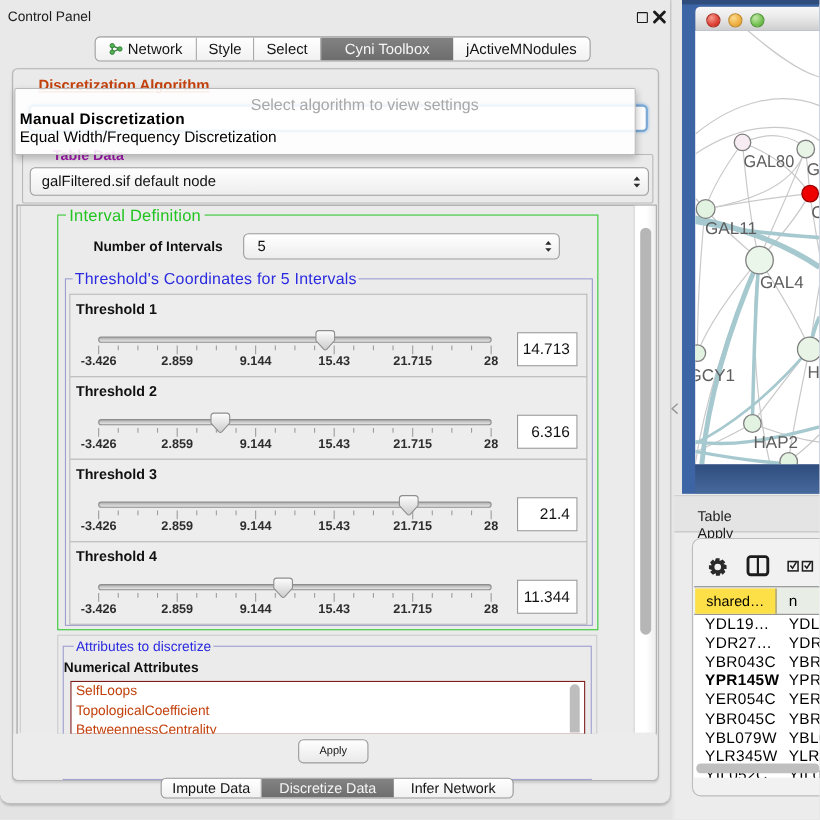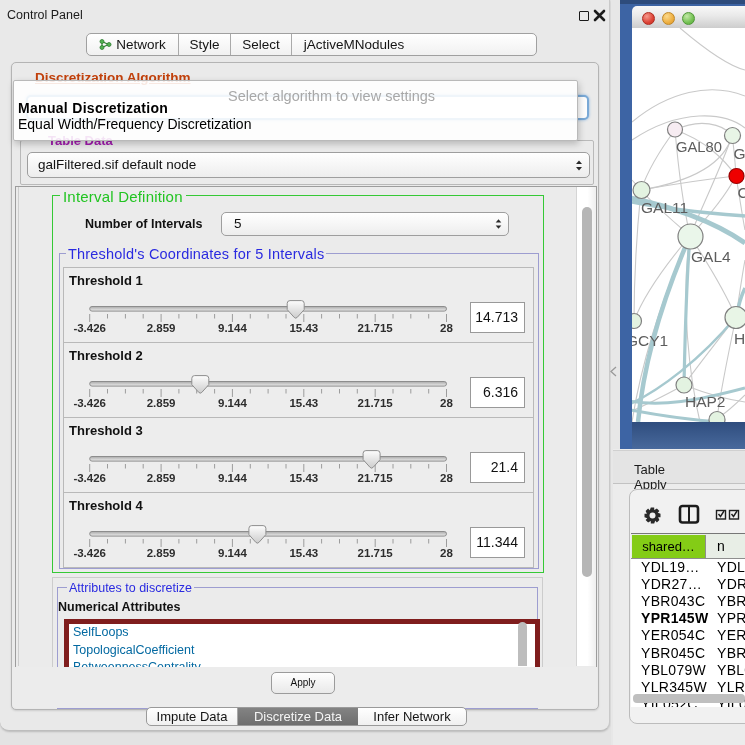--- a/index.html
+++ b/index.html
@@ -38,22 +38,22 @@
 #bgroup{left:59px;top:253px;width:478px;height:314px;border:1px solid #9d9dd0;}
 #blabel{left:66px;top:246px;font-size:14.5px;letter-spacing:0.2px;color:#2a2ae0;background:#ebebeb;padding:0 2px;}
 .trow{position:absolute;left:63px;width:469px;height:74px;border:1px solid #b9b9b9;background:#ededed;}
 .trow .tl{position:absolute;left:5px;top:5px;font-size:13px;font-weight:bold;color:#111;}
 .trow .vbox{position:absolute;left:406px;top:34px;width:47px;height:29px;background:#fff;
   border:1px solid #999;font-size:14px;color:#111;text-align:right;padding-right:6px;line-height:29px;}
 .trow svg{position:absolute;left:0;top:0;}
 #agroup{left:57px;top:587px;width:479px;height:120px;border:1px solid #9d9dd0;}
 #alabel{left:67px;top:581px;font-size:12.5px;color:#2a2ae0;background:#ebebeb;padding:0 2px;}
 #nalabel{left:58px;top:600px;font-size:12.5px;font-weight:bold;color:#111;}
-#listbox{left:64px;top:619px;width:466px;height:47px;background:#fff;border:5px solid #7f1d1d;
-  font-size:12.5px;color:#0369a1;}
+#listbox{left:64px;top:619px;width:466px;height:47px;background:#fff;border:1px solid #7f1d1d;
+  font-size:12.5px;color:#c2410c;}
 #listbox div{padding-left:4px;height:17.5px;line-height:17.5px;}
 #lsbthumb{left:518px;top:622px;width:9px;height:44px;border-radius:4.5px 4.5px 0 0;background:#bdbdbd;}
 #applyrow{left:12px;top:667px;width:585px;height:41px;background:#ececec;border-radius:0 0 5px 5px;}
 #applybtn{left:271px;top:672px;width:62px;height:20px;border:1px solid #9b9b9b;border-radius:5px;
   background:linear-gradient(#fefefe,#e9e9e9);font-size:10px;color:#111;text-align:center;line-height:20px;}
 #btabs{left:146px;top:707px;height:17px;display:flex;border:1px solid #9a9a9a;border-radius:5px;
   background:linear-gradient(#ffffff,#f0f0f0);overflow:hidden;}
 .btab{font-size:13px;color:#141414;display:flex;align-items:center;justify-content:center;
   border-right:1px solid #a8a8a8;}
 .btab.sel{background:linear-gradient(#838383,#6e6e6e);color:#f5f5f5;border-right:none;}
@@ -90,20 +90,21 @@
  <div class="tab" style="width:91px;padding-left:0">
   <svg width="13" height="13" viewBox="0 0 13 13" style="margin-right:4px">
    <path d="M3 3.5L9.5 6.5M3 9.5L9.5 6.5M3 3.5V9.5" stroke="#2e7d32" stroke-width="1.2" fill="none"></path>
    <circle cx="3" cy="3.5" r="2" fill="#52b152" stroke="#2e7d32" stroke-width="0.8"></circle>
    <circle cx="3" cy="9.5" r="2" fill="#52b152" stroke="#2e7d32" stroke-width="0.8"></circle>
    <circle cx="10" cy="6.5" r="2" fill="#52b152" stroke="#2e7d32" stroke-width="0.8"></circle>
         </svg>
   Network</div>
  <div class="tab" style="width:51px">Style</div>
  <div class="tab" style="width:60px">Select</div>
+ <div class="tab sel" style="width:120px">Cyni Toolbox</div>
  <div class="tab" style="width:124px;border-right:none">jActiveMNodules</div>
 </div>
 <div class="abs" id="cpanel"></div>
 <div class="abs" id="fadelabel">Discretization Algorithm</div>
 <div class="abs" id="combo1"></div>
 <div class="abs" id="tdgroup"></div>
 <div class="abs" id="tdlabel">Table Data</div>
 <div class="abs combo" style="left:27px;top:152px;width:561px;height:24px;line-height:24px;">
  <span style="padding-left:10px">galFiltered.sif default node</span>
  <span class="ar">
@@ -350,21 +351,21 @@
 <line x1="49" y1="3" x2="49" y2="19.5" stroke="#1c1c1c" stroke-width="2"></line>
 <g fill="none" stroke="#1f1f1f" stroke-width="1.4">
 <rect x="76.5" y="7.5" width="9" height="8.5"></rect>
         <path d="M78.5 11l2 2.5 3.5-5.5"></path>
 <rect x="89.5" y="7.5" width="9" height="8.5"></rect>
         <path d="M91.5 11l2 2.5 3.5-5.5"></path>
 </g>
 </svg>
 <div class="abs" id="ttable">
 <div style="position:absolute;left:0;top:0;width:114px;height:24px;border-bottom:1px solid #8e8e8e;background:#e8eee6;"></div>
-<div style="position:absolute;left:1px;top:1px;width:73px;height:23px;background:#84cc16;border-right:1px solid #8e8e8e;text-align:center;line-height:23px;font-size:13px;">shared…</div>
+<div style="position:absolute;left:1px;top:1px;width:73px;height:23px;background:#fde047;border-right:1px solid #8e8e8e;text-align:center;line-height:23px;font-size:13px;">shared…</div>
 <div style="position:absolute;left:86px;top:1px;line-height:23px;">n</div>
 <div style="position:absolute;left:10px;top:25px;height:17.1px;line-height:17.1px;letter-spacing:0.3px;">YDL19…</div>
       <div style="position:absolute;left:86px;top:25px;height:17.1px;line-height:17.1px;letter-spacing:0.3px;">YDL1</div>
 <div style="position:absolute;left:10px;top:42.1px;height:17.1px;line-height:17.1px;letter-spacing:0.3px;">YDR27…</div>
       <div style="position:absolute;left:86px;top:42.1px;height:17.1px;line-height:17.1px;letter-spacing:0.3px;">YDR2</div>
 <div style="position:absolute;left:10px;top:59.2px;height:17.1px;line-height:17.1px;letter-spacing:0.3px;">YBR043C</div>
       <div style="position:absolute;left:86px;top:59.2px;height:17.1px;line-height:17.1px;letter-spacing:0.3px;">YBR0</div>
 <div style="position:absolute;left:10px;top:76.30000000000001px;height:17.1px;line-height:17.1px;letter-spacing:0.3px;font-weight:bold;">YPR145W</div>
       <div style="position:absolute;left:86px;top:76.30000000000001px;height:17.1px;line-height:17.1px;letter-spacing:0.3px;">YPR1</div>
 <div style="position:absolute;left:10px;top:93.4px;height:17.1px;line-height:17.1px;letter-spacing:0.3px;">YER054C</div>

